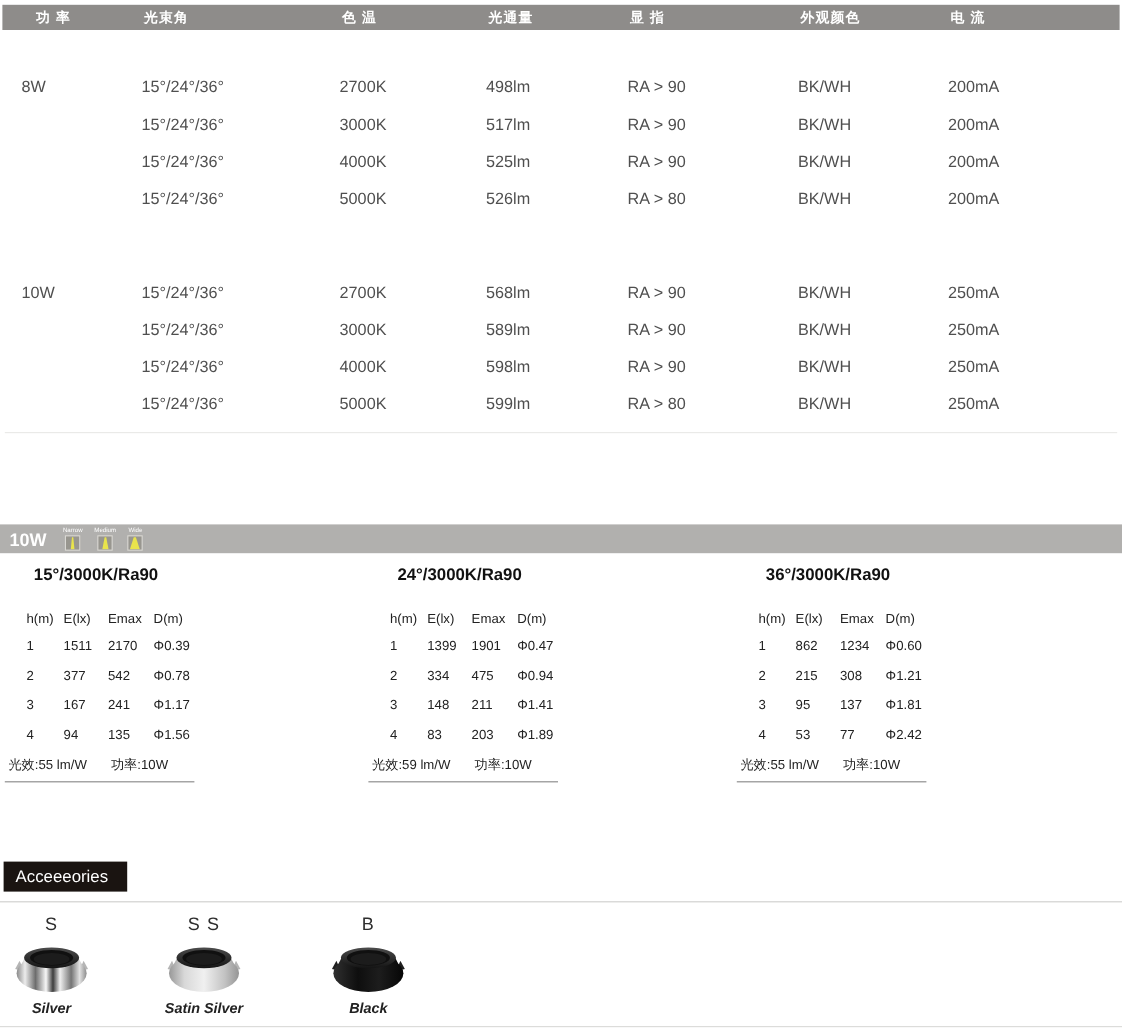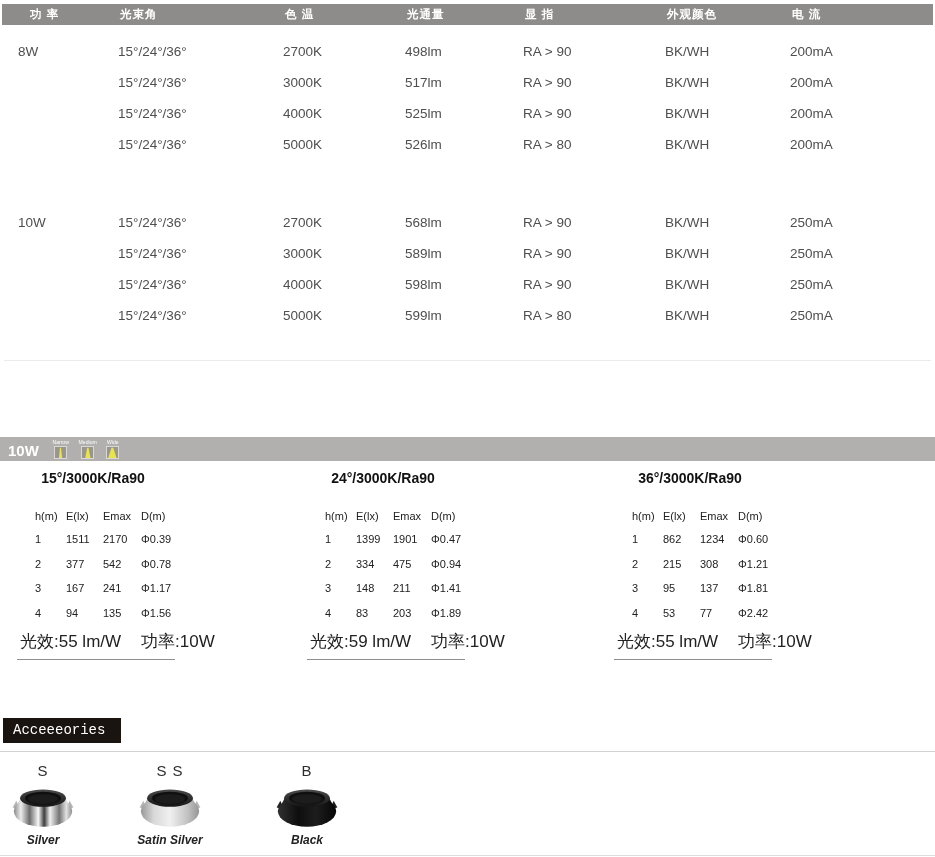--- a/index.html
+++ b/index.html
@@ -10,21 +10,21 @@
   .spec-header {
     position: absolute; left: 2px; top: 4px; width: 931px; height: 21px;
     background: #8e8c8a; display: grid;
     grid-template-columns: 98px 165px 122px 118px 142px 125px 1fr;
     padding-left: 18px; align-items: center;
     color: #ffffff; font-size: 11.5px; font-weight: bold; letter-spacing: 1px;
   }
   .spec-header-cell { padding-left: 2px; white-space: nowrap; }
   .spec-header-cell:first-child { padding-left: 10px; }
 
-  .spec-group { position: absolute; left: 0; width: 882px; }
+  .spec-group { position: absolute; left: 0; width: 882px; margin-top: 21px; }
   .spec-row {
     display: grid; grid-template-columns: 98px 165px 122px 118px 142px 125px 1fr;
     padding-left: 20px; height: 31px; align-items: center;
     color: #4f4f4f; font-size: 13.5px;
   }
   .spec-cell { white-space: nowrap; }
   .spec-cell:first-child { margin-left: -2px; }
 
   .divider { position: absolute; left: 4px; top: 360px; width: 927px; height: 1px; background: #eaeae8; }
 
@@ -45,27 +45,27 @@
 
   
   .ptable { position: absolute; top: 470px; width: 168px; }
   .ptable-title { height: 18px; text-align: center; padding-right: 12px; font-size: 14px; font-weight: bold; color: #111111; white-space: nowrap; }
   .pgrid { margin-top: 17px; display: grid; grid-template-columns: 31px 37px 38px 1fr; padding-left: 3px; color: #222222; font-size: 11px; margin-left: 17px; }
   .phead { height: 22px; display: flex; align-items: center; white-space: nowrap; }
   .pcell { height: 24.5px; display: flex; align-items: center; white-space: nowrap; }
   .pfooter {
     display: flex; gap: 20px; width: 158px; margin-left: 2px;
     padding: 5px 0 6px 3px; border-bottom: 1px solid #8f8f8f;
-    font-size: 17px; color: #222222; white-space: nowrap;
+    font-size: 11px; color: #222222; white-space: nowrap;
   }
 
   
   .acc-title-box {
     position: absolute; left: 3px; top: 718px; background: #1a1411; color: #ffffff;
-    padding: 4px 16px 5px 10px; font-size: 14px; white-space: nowrap; font-family: Liberation Mono, monospace;
+    padding: 4px 16px 5px 10px; font-size: 14px; white-space: nowrap;
   }
   .acc-line { position: absolute; left: 0; top: 751px; width: 935px; height: 1px; background: #d2d2d0; }
   .acc-card { position: absolute; top: 762px; width: 80px; text-align: center; }
   .acc-code { font-size: 15px; color: #2e2e2e; height: 17px; line-height: 17px; letter-spacing: 1px; }
   .acc-ring { width: 62px; height: 46px; margin: 3px auto 0; display: block; }
   .acc-name { margin-top: 5px; font-size: 12px; font-weight: bold; color: #222222; white-space: nowrap; font-style: italic; }
   .bottom-line { position: absolute; left: 0; top: 855px; width: 935px; height: 1px; background: #dcdcda; }
   .defs-svg { position: absolute; width: 0; height: 0; }
 </style>
 </head>
@@ -215,21 +215,21 @@
         <div class="beam-group">
           <span class="beam-label">Wide</span>
           <div class="beam-icon">
             <div class="beam-cone wide"></div>
           </div>
         </div>
       </div>
   </div>
 
   <div id="ptables">
-      <div class="ptable" style="left: 15px;">
+      <div class="ptable" style="left: 2px;">
         <div class="ptable-title">15°/3000K/Ra90</div>
         <div class="pgrid">
           <div class="phead">h(m)</div>
           <div class="phead">E(lx)</div>
           <div class="phead">Emax</div>
           <div class="phead">D(m)</div>
           <div class="pcell">1</div>
           <div class="pcell">1511</div>
           <div class="pcell">2170</div>
           <div class="pcell">Φ0.39</div>

